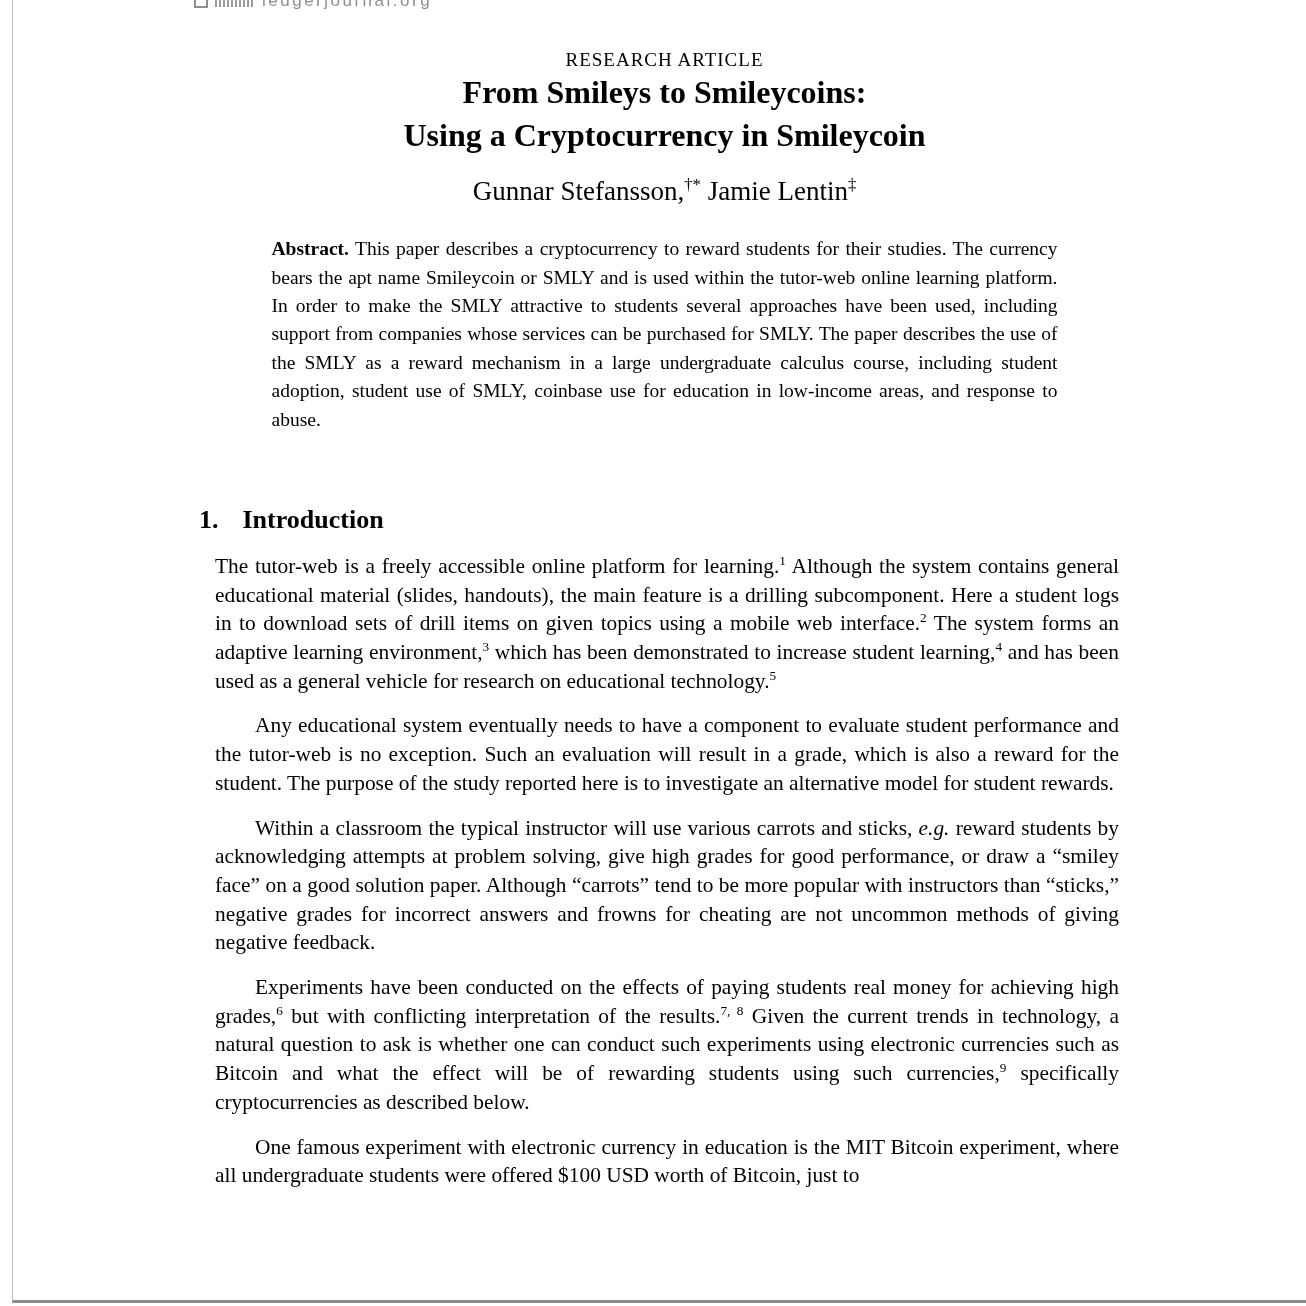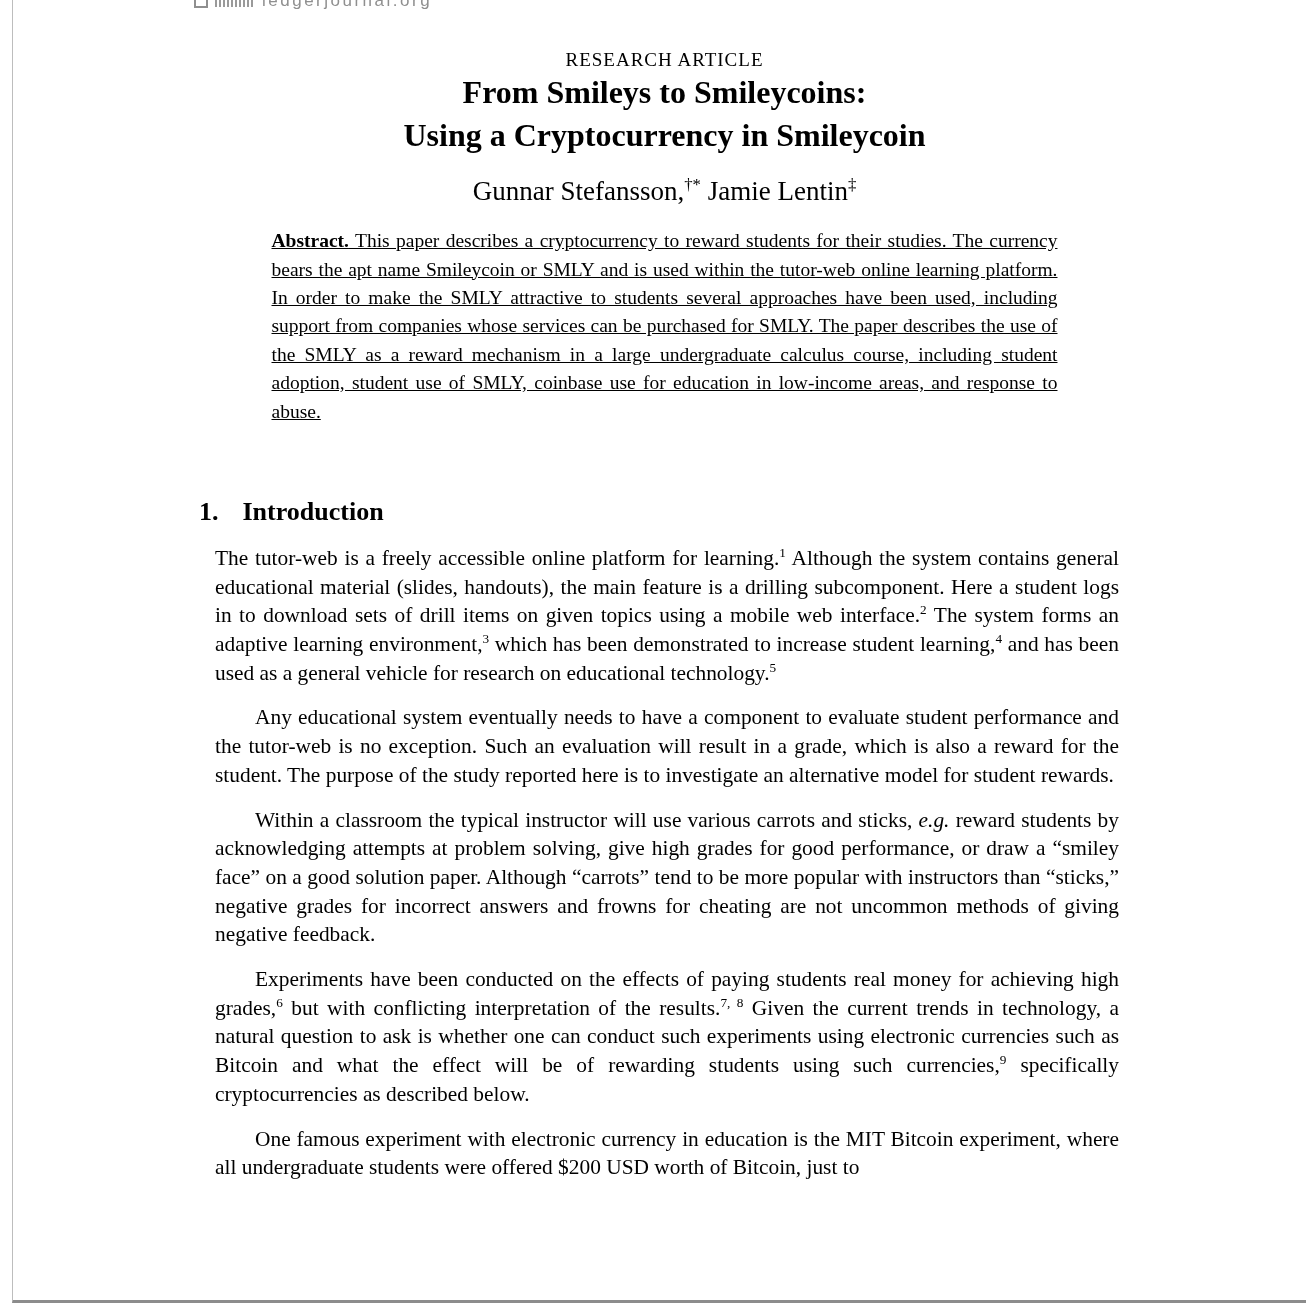--- a/index.html
+++ b/index.html
@@ -71,25 +71,24 @@
     text-align: center;
     font-size: 27px;
   }
   sup {
     line-height: 0;
     font-size: 62%;
     vertical-align: super;
   }
   .abstract {
     width: 786px;
-    margin: 20px auto 0 auto;
+    margin: 28px auto 0 auto;
     font-size: 19.5px;
     line-height: 28.4px;
     text-align: justify;
-    text-decoration: underline;
   }
   .section-heading {
     margin: 71px 0 0 186px;
     font-size: 26px;
     font-weight: 700;
   }
   .sec-title { margin-left: 24px; }
   .body-text {
     width: 936px;
     margin: 17px 0 0 186px;
@@ -126,17 +125,17 @@
 
     <h2 class="section-heading">
       <span class="sec-num">1.</span><span class="sec-title">Introduction</span>
     </h2>
 
     <div class="body-text">
       <p class="para"><span>The tutor-web is a freely accessible online platform for learning.</span><sup>1</sup><span> Although the system contains general educational material (slides, handouts), the main feature is a drilling subcomponent. Here a student logs in to download sets of drill items on given topics using a mobile web interface.</span><sup>2</sup><span> The system forms an adaptive learning environment,</span><sup>3</sup><span> which has been demonstrated to increase student learning,</span><sup>4</sup><span> and has been used as a general vehicle for research on educational technology.</span><sup>5</sup></p>
       <p class="para indent"><span>Any educational system eventually needs to have a component to evaluate student performance and the tutor-web is no exception. Such an evaluation will result in a grade, which is also a reward for the student. The purpose of the study reported here is to investigate an alternative model for student rewards.</span></p>
       <p class="para indent"><span>Within a classroom the typical instructor will use various carrots and sticks, </span><i>e.g.</i><span> reward students by acknowledging attempts at problem solving, give high grades for good performance, or draw a “smiley face” on a good solution paper. Although “carrots” tend to be more popular with instructors than “sticks,” negative grades for incorrect answers and frowns for cheating are not uncommon methods of giving negative feedback.</span></p>
       <p class="para indent"><span>Experiments have been conducted on the effects of paying students real money for achieving high grades,</span><sup>6</sup><span> but with conflicting interpretation of the results.</span><sup>7, 8</sup><span> Given the current trends in technology, a natural question to ask is whether one can conduct such experiments using electronic currencies such as Bitcoin and what the effect will be of rewarding students using such currencies,</span><sup>9</sup><span> specifically cryptocurrencies as described below.</span></p>
-      <p class="para indent"><span>One famous experiment with electronic currency in education is the MIT Bitcoin experiment, where all undergraduate students were offered $200 USD worth of Bitcoin, just to</span></p>
+      <p class="para indent"><span>One famous experiment with electronic currency in education is the MIT Bitcoin experiment, where all undergraduate students were offered $100 USD worth of Bitcoin, just to</span></p>
     </div>
 
   </div>
 </div>
 
 </body></html>

